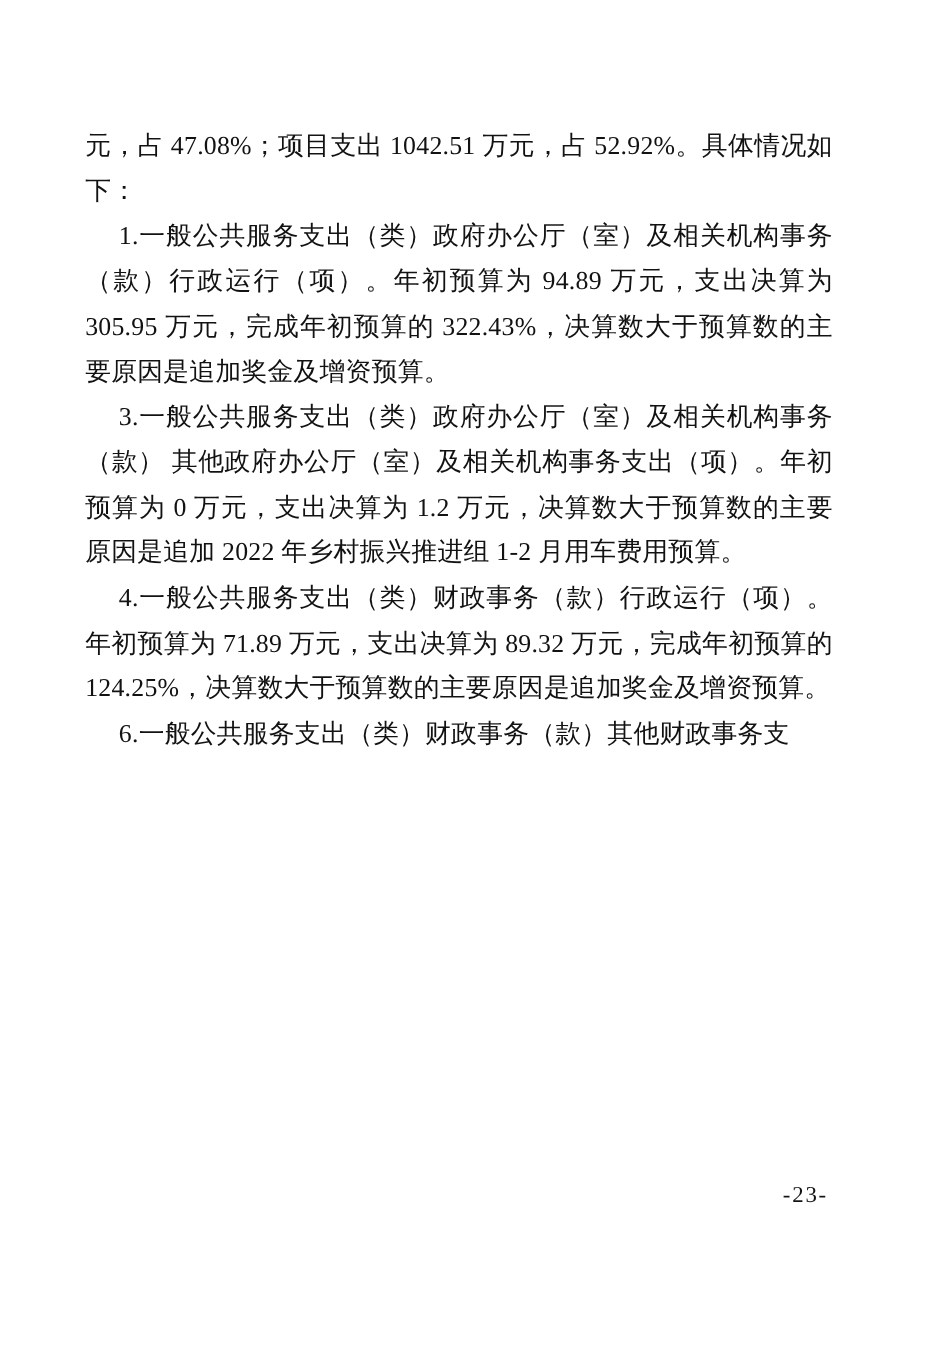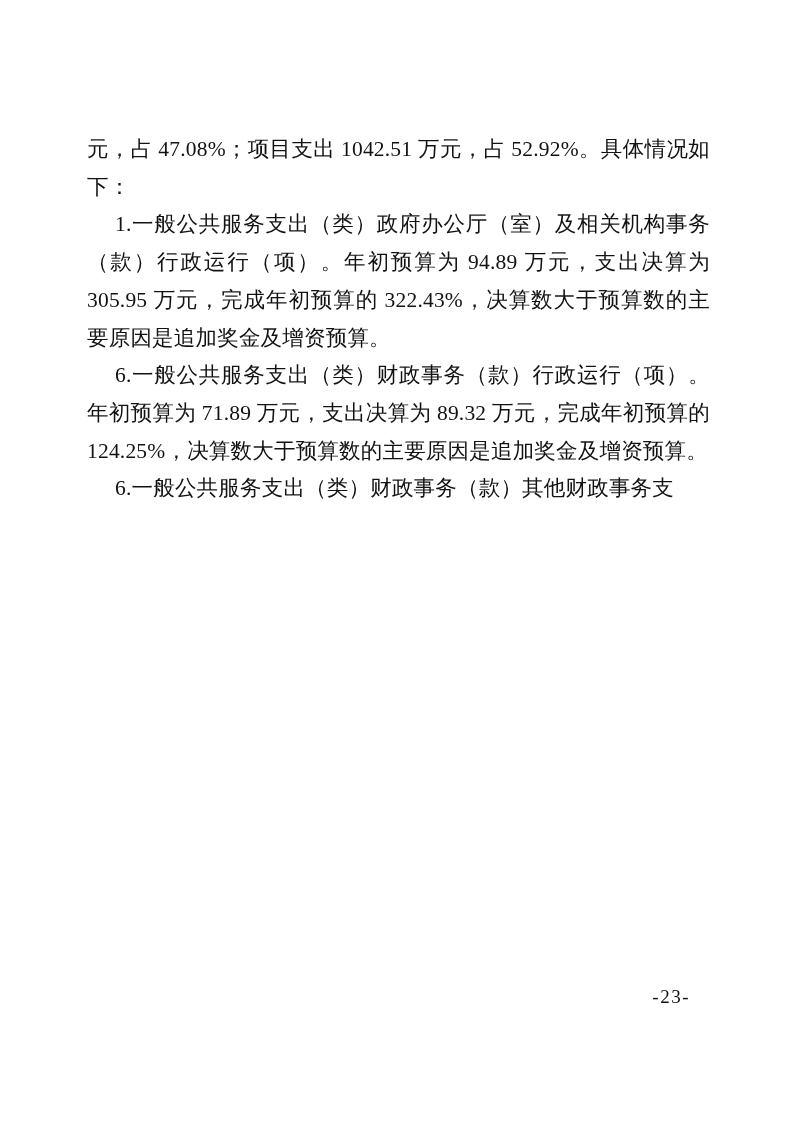--- a/index.html
+++ b/index.html
@@ -15,24 +15,23 @@
     font-family: "Liberation Serif", "DejaVu Serif", serif;
     color: #121212;
   }
   .page {
     position: absolute;
     inset: 0;
     background: #ffffff;
   }
   .content {
     position: absolute;
-    left: 87px;
+    left: 71px;
     top: 103px;
     width: 623px;
-    margin-top: 28px;
   }
   .para {
     margin: 0;
     padding: 0;
     font-size: 21.5px;
     line-height: 37.7px;
     text-align: justify;
     text-justify: inter-ideograph;
     letter-spacing: 0.2px;
   }
@@ -57,22 +56,23 @@
 <body>
 
 <div class="page">
   <div class="content">
 
     <p class="para">元，占 47.08%；项目支出 1042.51 万元，占 52.92%。具体情况如下：</p>
 
     <p class="para item"><b class="hd">1.一般公共服务支出（类）政府办公厅（室）及相关机构事务（款）行政运行（项）</b><span>。年初预算为 94.89 万元，支出决算为 305.95 万元，完成年初预算的 322.43%，决算数大于预算数的主要原因是追加奖金及增资预算。</span></p>
 
 
+    <p class="para item"><b class="hd">3.一般公共服务支出（类）政府办公厅（室）及相关机构事务（款） 其他政府办公厅（室）及相关机构事务支出（项）</b><span>。年初预算为 0 万元，支出决算为 1.2 万元，决算数大于预算数的主要原因是追加 2022 年乡村振兴推进组 1-2 月用车费用预算。</span></p>
 
-    <p class="para item"><b class="hd">6.一般公共服务支出（类）财政事务（款）行政运行（项）</b><span>。年初预算为 71.89 万元，支出决算为 89.32 万元，完成年初预算的 124.25%，决算数大于预算数的主要原因是追加奖金及增资预算。</span></p>
+    <p class="para item"><b class="hd">4.一般公共服务支出（类）财政事务（款）行政运行（项）</b><span>。年初预算为 71.89 万元，支出决算为 89.32 万元，完成年初预算的 124.25%，决算数大于预算数的主要原因是追加奖金及增资预算。</span></p>
 
 
     <p class="para item"><b class="hd">6.一般公共服务支出（类）财政事务（款）其他财政事务支</b><span></span></p>
 
   </div>
 
   <div class="pageno">-23-</div>
 </div>
 
 </body></html>

